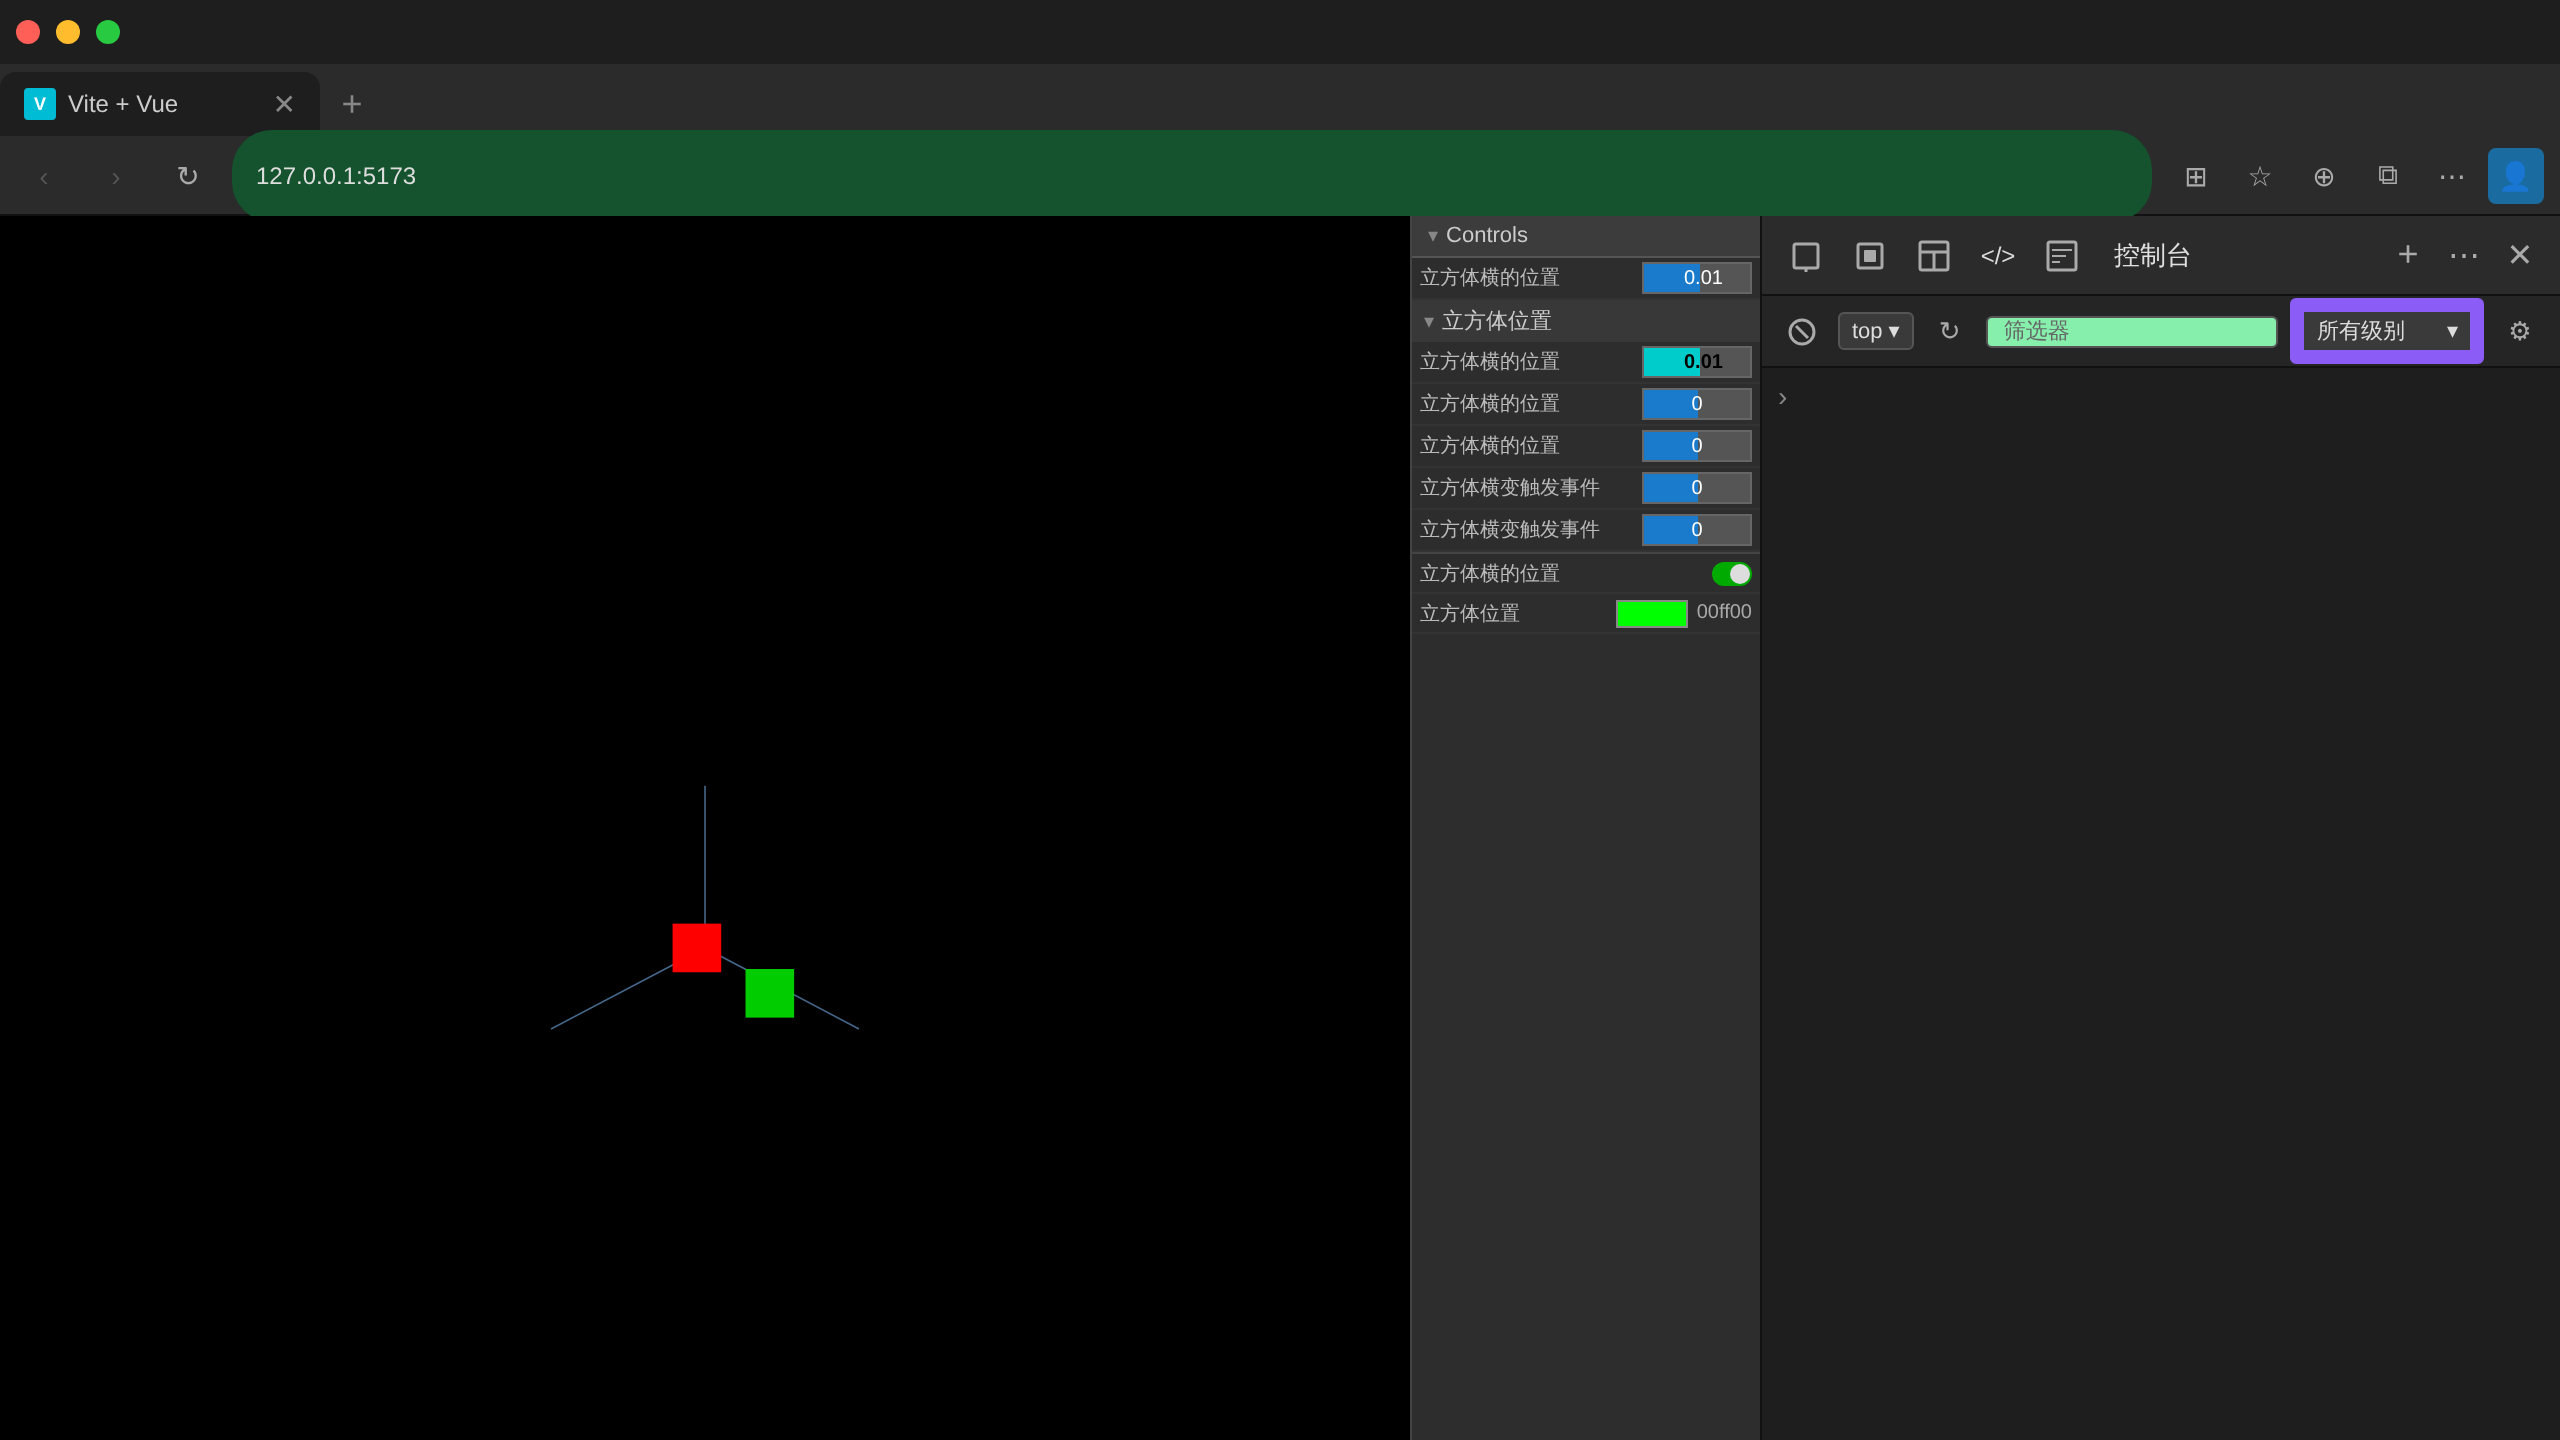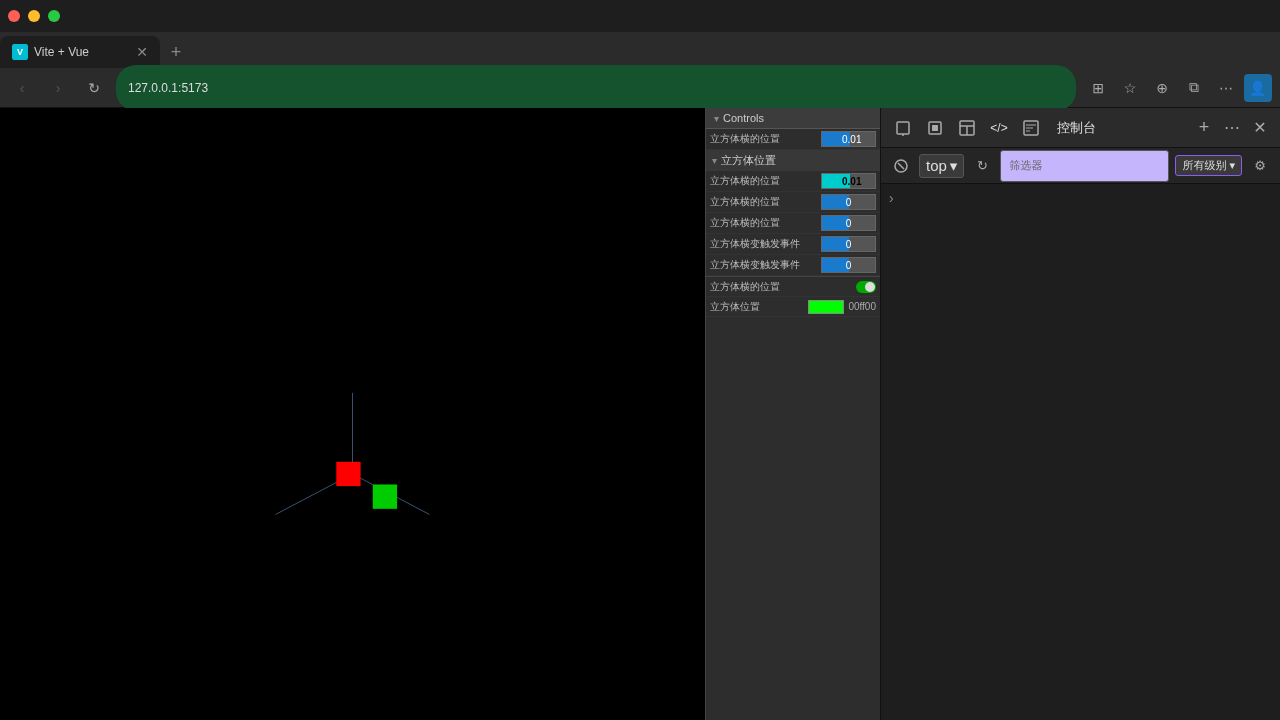--- a/index.html
+++ b/index.html
@@ -53,23 +53,23 @@
     .devtools-panel { width: 400px; background: #1e1e1e; border-left: 1px solid #111; display: flex; flex-direction: column; }
     .devtools-toolbar { display: flex; align-items: center; height: 40px; padding: 0 8px; gap: 4px; background: #2b2b2b; border-bottom: 1px solid #111; }
     .dt-icon-btn { width: 28px; height: 28px; border-radius: 4px; display: flex; align-items: center; justify-content: center; color: #aaa; cursor: pointer; font-size: 14px; }
     .dt-icon-btn.active { color: #fff; }
     .dt-title { color: #e0e0e0; font-size: 13px; font-weight: 500; padding: 0 8px; }
     .dt-add-btn { width: 24px; height: 24px; border-radius: 4px; display: flex; align-items: center; justify-content: center; color: #aaa; cursor: pointer; font-size: 18px; margin-left: auto; }
     .dt-more-btn { width: 24px; height: 24px; display: flex; align-items: center; justify-content: center; color: #aaa; cursor: pointer; font-size: 16px; }
     .dt-close-btn { width: 24px; height: 24px; display: flex; align-items: center; justify-content: center; color: #aaa; cursor: pointer; font-size: 16px; }
     .devtools-sub-toolbar { display: flex; align-items: center; height: 36px; padding: 0 8px; gap: 6px; background: #252525; border-bottom: 1px solid #111; }
     .sub-icon-btn { width: 24px; height: 24px; display: flex; align-items: center; justify-content: center; color: #aaa; cursor: pointer; font-size: 13px; border-radius: 3px; }
-    .top-badge { background: #3a3a3a; border: 1px solid #555; color: #ddd; font-size: 15px; padding: 2px 6px; border-radius: 3px; display: flex; align-items: center; gap: 3px; cursor: pointer; }
-    .search-box { flex: 1; height: 32px; background: #c4b5fd; border: 1px solid #555; border-radius: 3px; padding: 0 8px; color: #ccc; font-size: 11px; display: flex; align-items: center; }
-    .filter-badge { background: #3a3a3a; border: 1px solid #8b5cf6; color: #ddd; font-size: 11px; padding: 2px 6px; border-radius: 3px; display: flex; align-items: center; gap: 3px; cursor: pointer; }
+    .top-badge { background: #3a3a3a; border: 1px solid #555; color: #ddd; font-size: 11px; padding: 2px 6px; border-radius: 3px; display: flex; align-items: center; gap: 3px; cursor: pointer; }
+    .search-box { flex: 1; height: 16px; background: #86efac; border: 1px solid #555; border-radius: 3px; padding: 0 8px; color: #ccc; font-size: 11px; display: flex; align-items: center; }
+    .filter-badge { background: #3a3a3a; border: 7px solid #8b5cf6; color: #ddd; font-size: 11px; padding: 2px 6px; border-radius: 3px; display: flex; align-items: center; gap: 21px; cursor: pointer; }
     .settings-icon-btn { width: 24px; height: 24px; display: flex; align-items: center; justify-content: center; color: #aaa; cursor: pointer; font-size: 13px; }
     .devtools-content { flex: 1; background: #1e1e1e; padding: 8px; }
     .collapse-arrow { font-size: 10px; color: #888; }
 
     
     .scene-svg { position: absolute; left: 0; top: 0; width: 100%; height: 100%; }
   </style>
 </head>
 <body>
 

